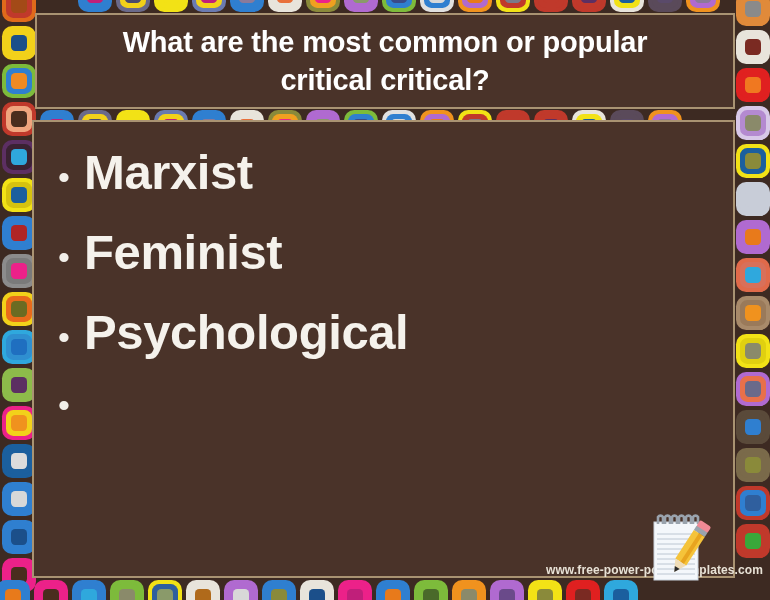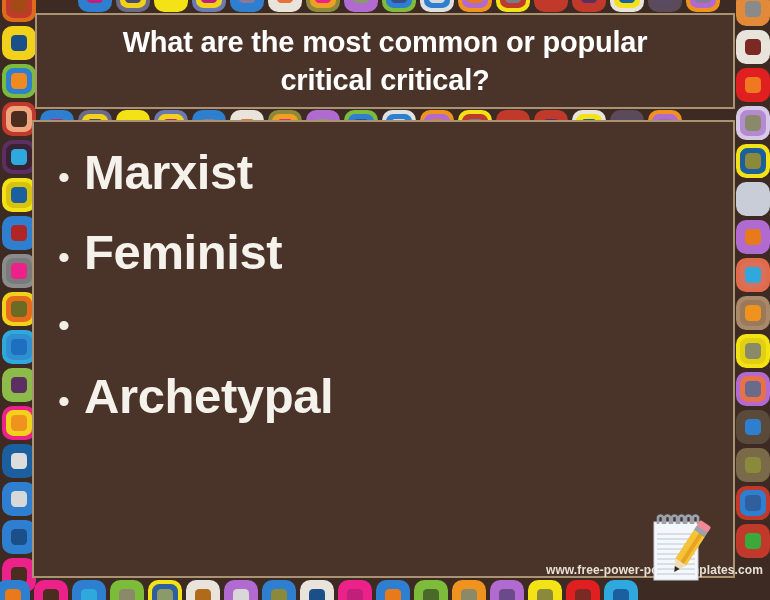--- a/index.html
+++ b/index.html
@@ -472,24 +472,24 @@
         <li class="bullet-item">
           <span class="bullet-dot">•</span>
           <span class="bullet-label">Marxist</span>
         </li>
         <li class="bullet-item">
           <span class="bullet-dot">•</span>
           <span class="bullet-label">Feminist</span>
         </li>
         <li class="bullet-item">
           <span class="bullet-dot">•</span>
+          <span class="bullet-label">Psychological</span>
         </li>
         <li class="bullet-item">
           <span class="bullet-dot">•</span>
-          <span class="bullet-label">Archetypal</span>
         </li>
       </ul>
   </div>
 
   <div id="watermark">www.free-power-point-templates.com</div>
 
   <svg id="notepad-logo" viewBox="0 0 68 72">
     <rect x="6" y="10" width="44" height="58" fill="#f4f7fb" stroke="#c9d2dc" stroke-width="1"></rect>
     <g stroke="#bcc6d2" stroke-width="1">
       <line x1="9" y1="22" x2="47" y2="22"></line>

